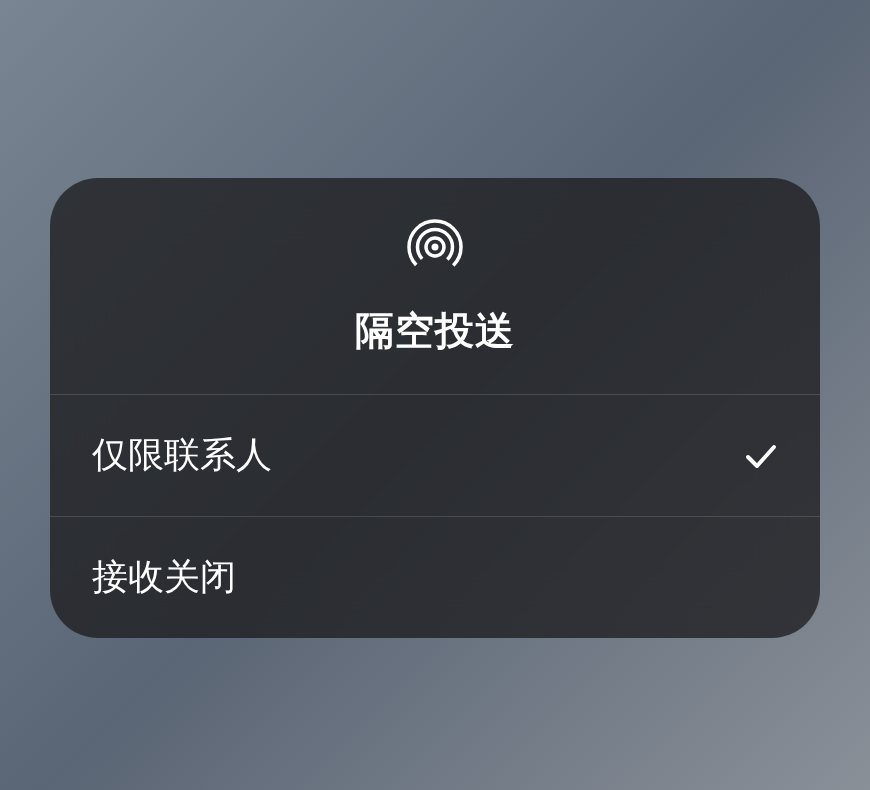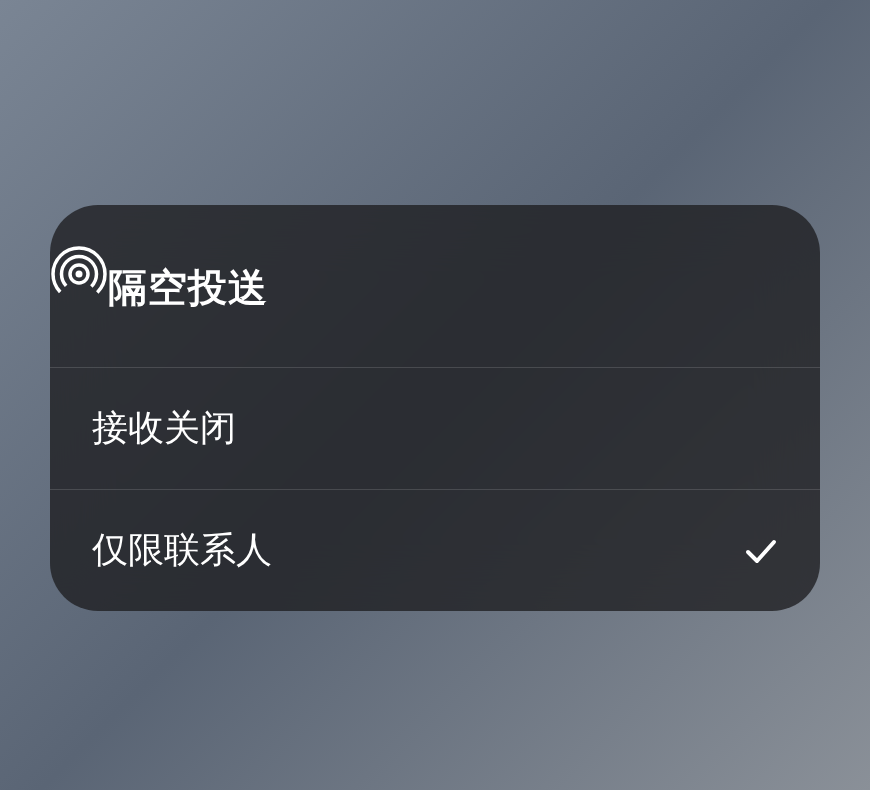--- a/index.html
+++ b/index.html
@@ -24,21 +24,21 @@
       background: rgba(30, 30, 32, 0.78);
       backdrop-filter: blur(30px);
       -webkit-backdrop-filter: blur(30px);
       border-radius: 48px;
       overflow: hidden;
       margin-top: 26px;
     }
     
     .header {
       display: flex;
-      flex-direction: row;
+      flex-direction: column;
       align-items: center;
       padding: 40px 0 36px 0;
     }
     
     .airdrop-icon {
       width: 58px;
       height: 58px;
       margin-bottom: 28px;
     }
     
@@ -94,29 +94,29 @@
         <circle cx="29" cy="29" r="17.5" stroke-width="3.5" stroke-dasharray="82 28" stroke-dashoffset="-69" transform="rotate(-90 29 29)"></circle>
         <circle cx="29" cy="29" r="9" stroke-width="3.5"></circle>
         <circle cx="29" cy="29" r="3.5" fill="#ffffff" stroke="none"></circle>
       </svg>
     </div>
     <div class="title">隔空投送</div>
   </div>
 
   <div class="option-list">
     <div class="option-item">
-      <span class="option-label">接收关闭</span>
-      <span class="checkmark" style="visibility: hidden;">
+      <span class="option-label">仅限联系人</span>
+      <span class="checkmark">
         <svg viewBox="0 0 34 34">
             <path d="M4 18 L13 27 L30 8" stroke="#ffffff" stroke-width="4" fill="none" stroke-linecap="round" stroke-linejoin="round"></path>
           </svg>
       </span>
     </div>
     <div class="option-item">
-      <span class="option-label">仅限联系人</span>
-      <span class="checkmark">
+      <span class="option-label">接收关闭</span>
+      <span class="checkmark" style="visibility: hidden;">
         <svg viewBox="0 0 34 34">
             <path d="M4 18 L13 27 L30 8" stroke="#ffffff" stroke-width="4" fill="none" stroke-linecap="round" stroke-linejoin="round"></path>
           </svg>
       </span>
     </div>
   </div>
 </div>
 
 </body></html>

